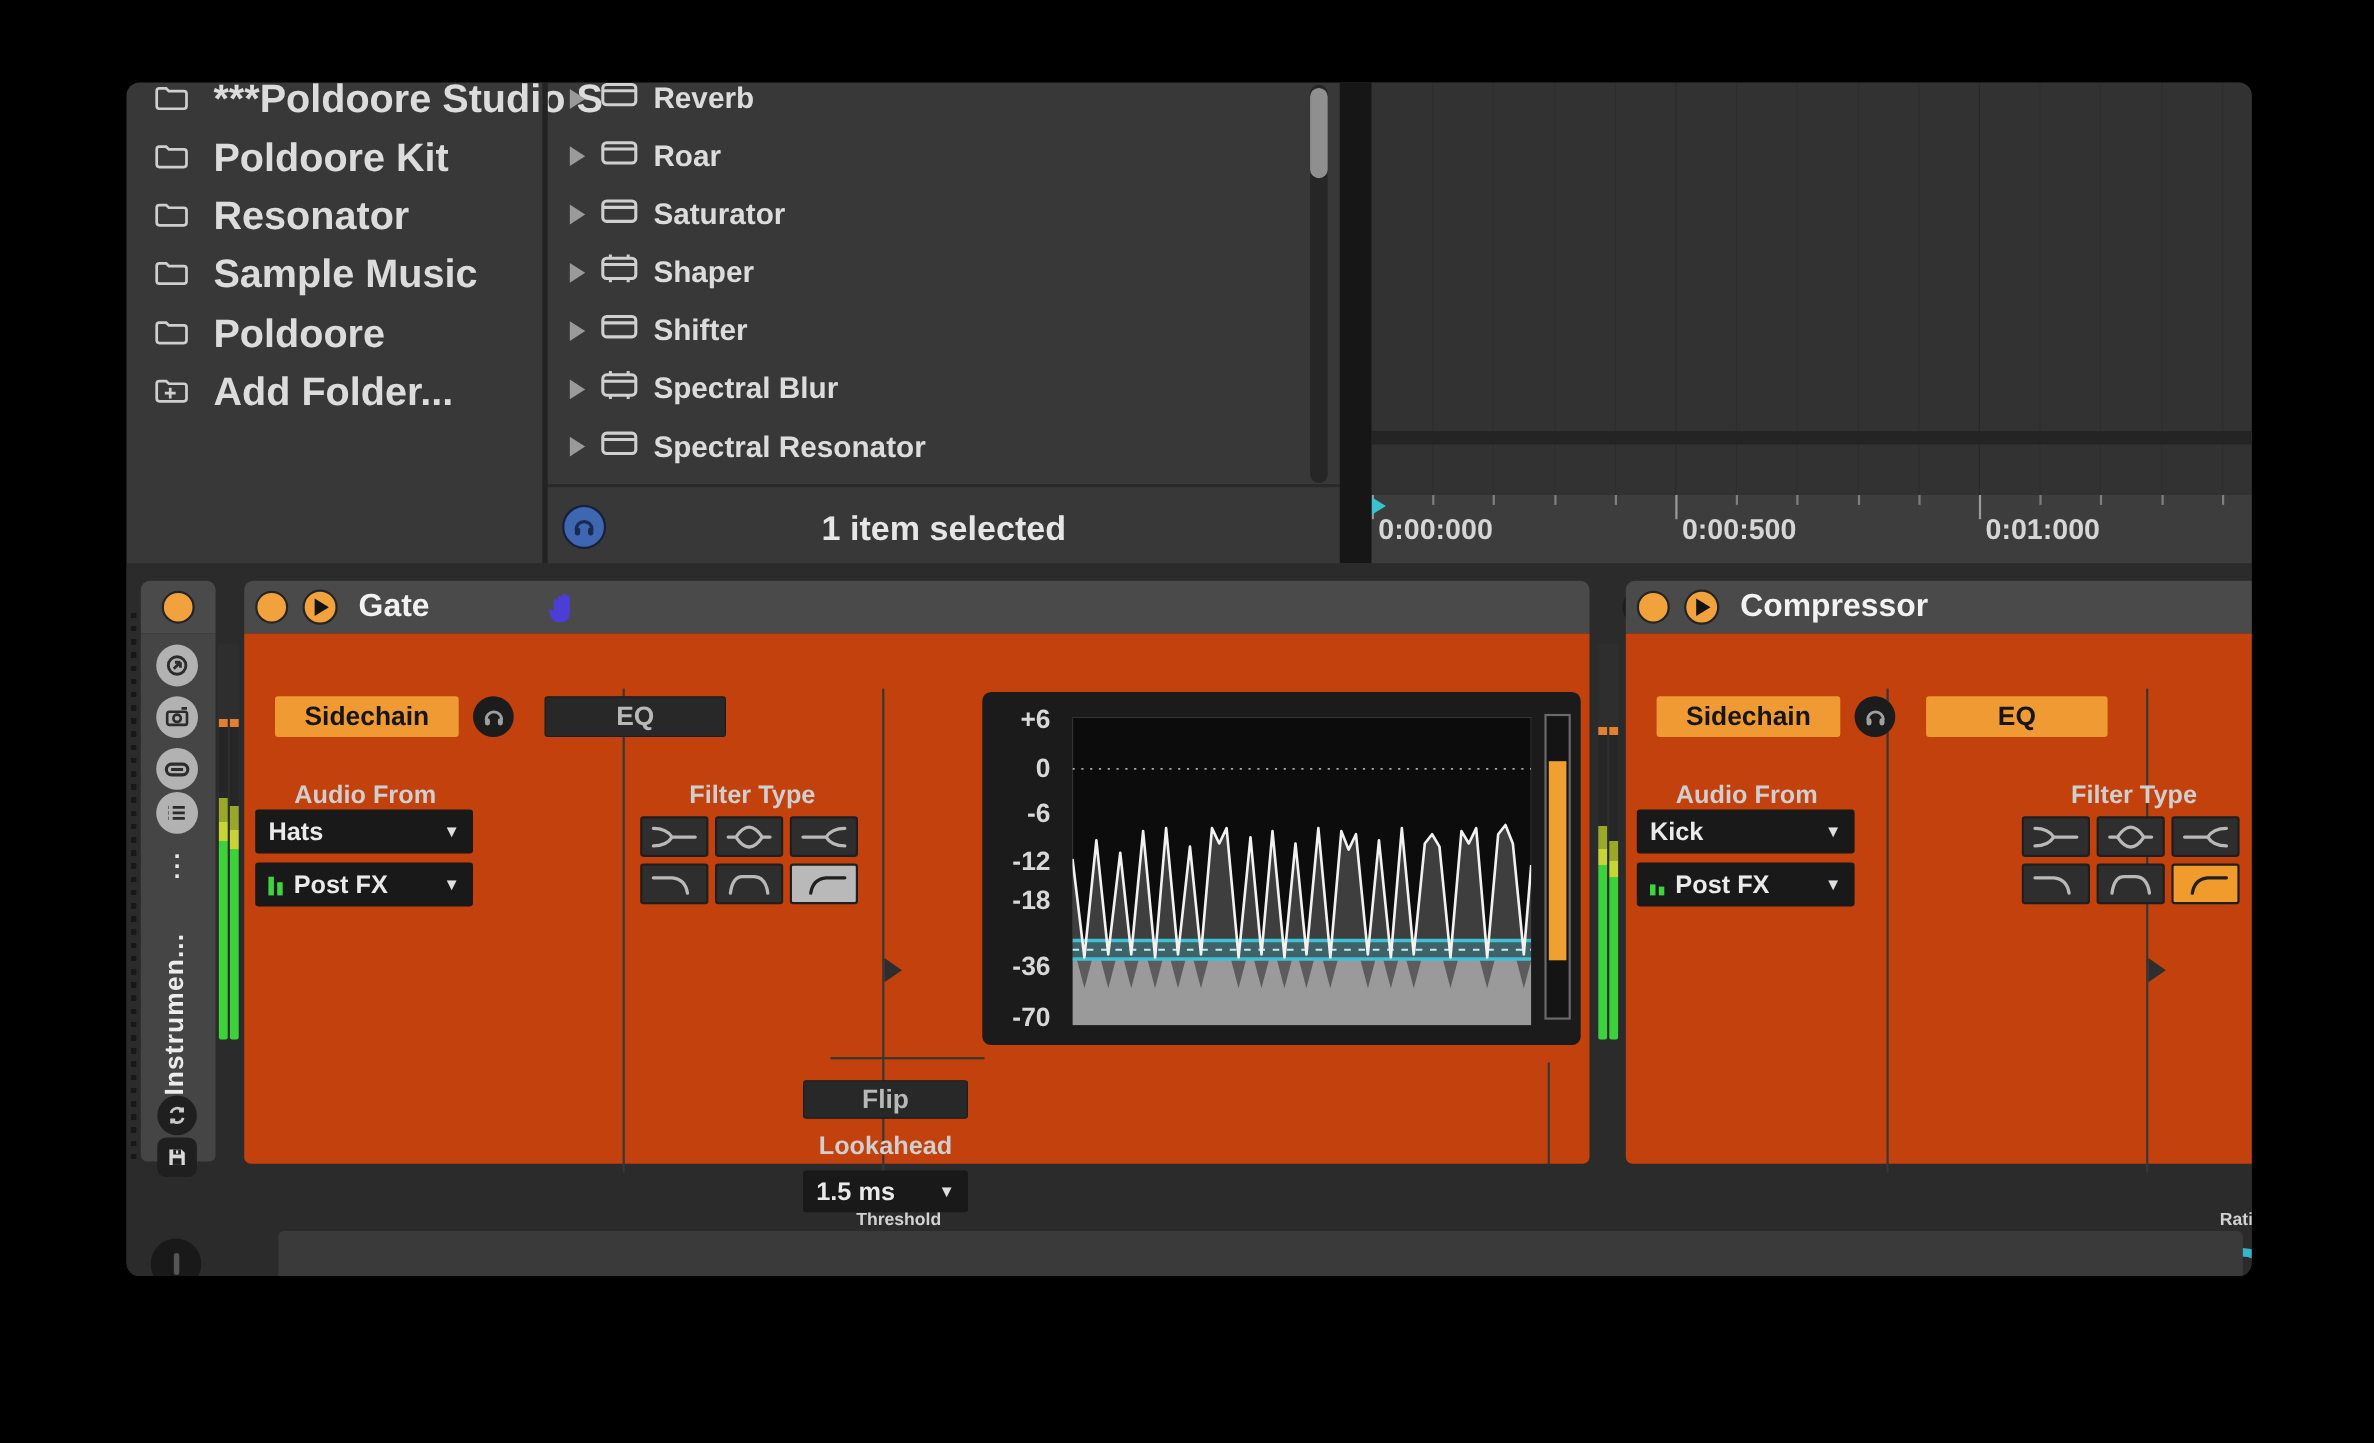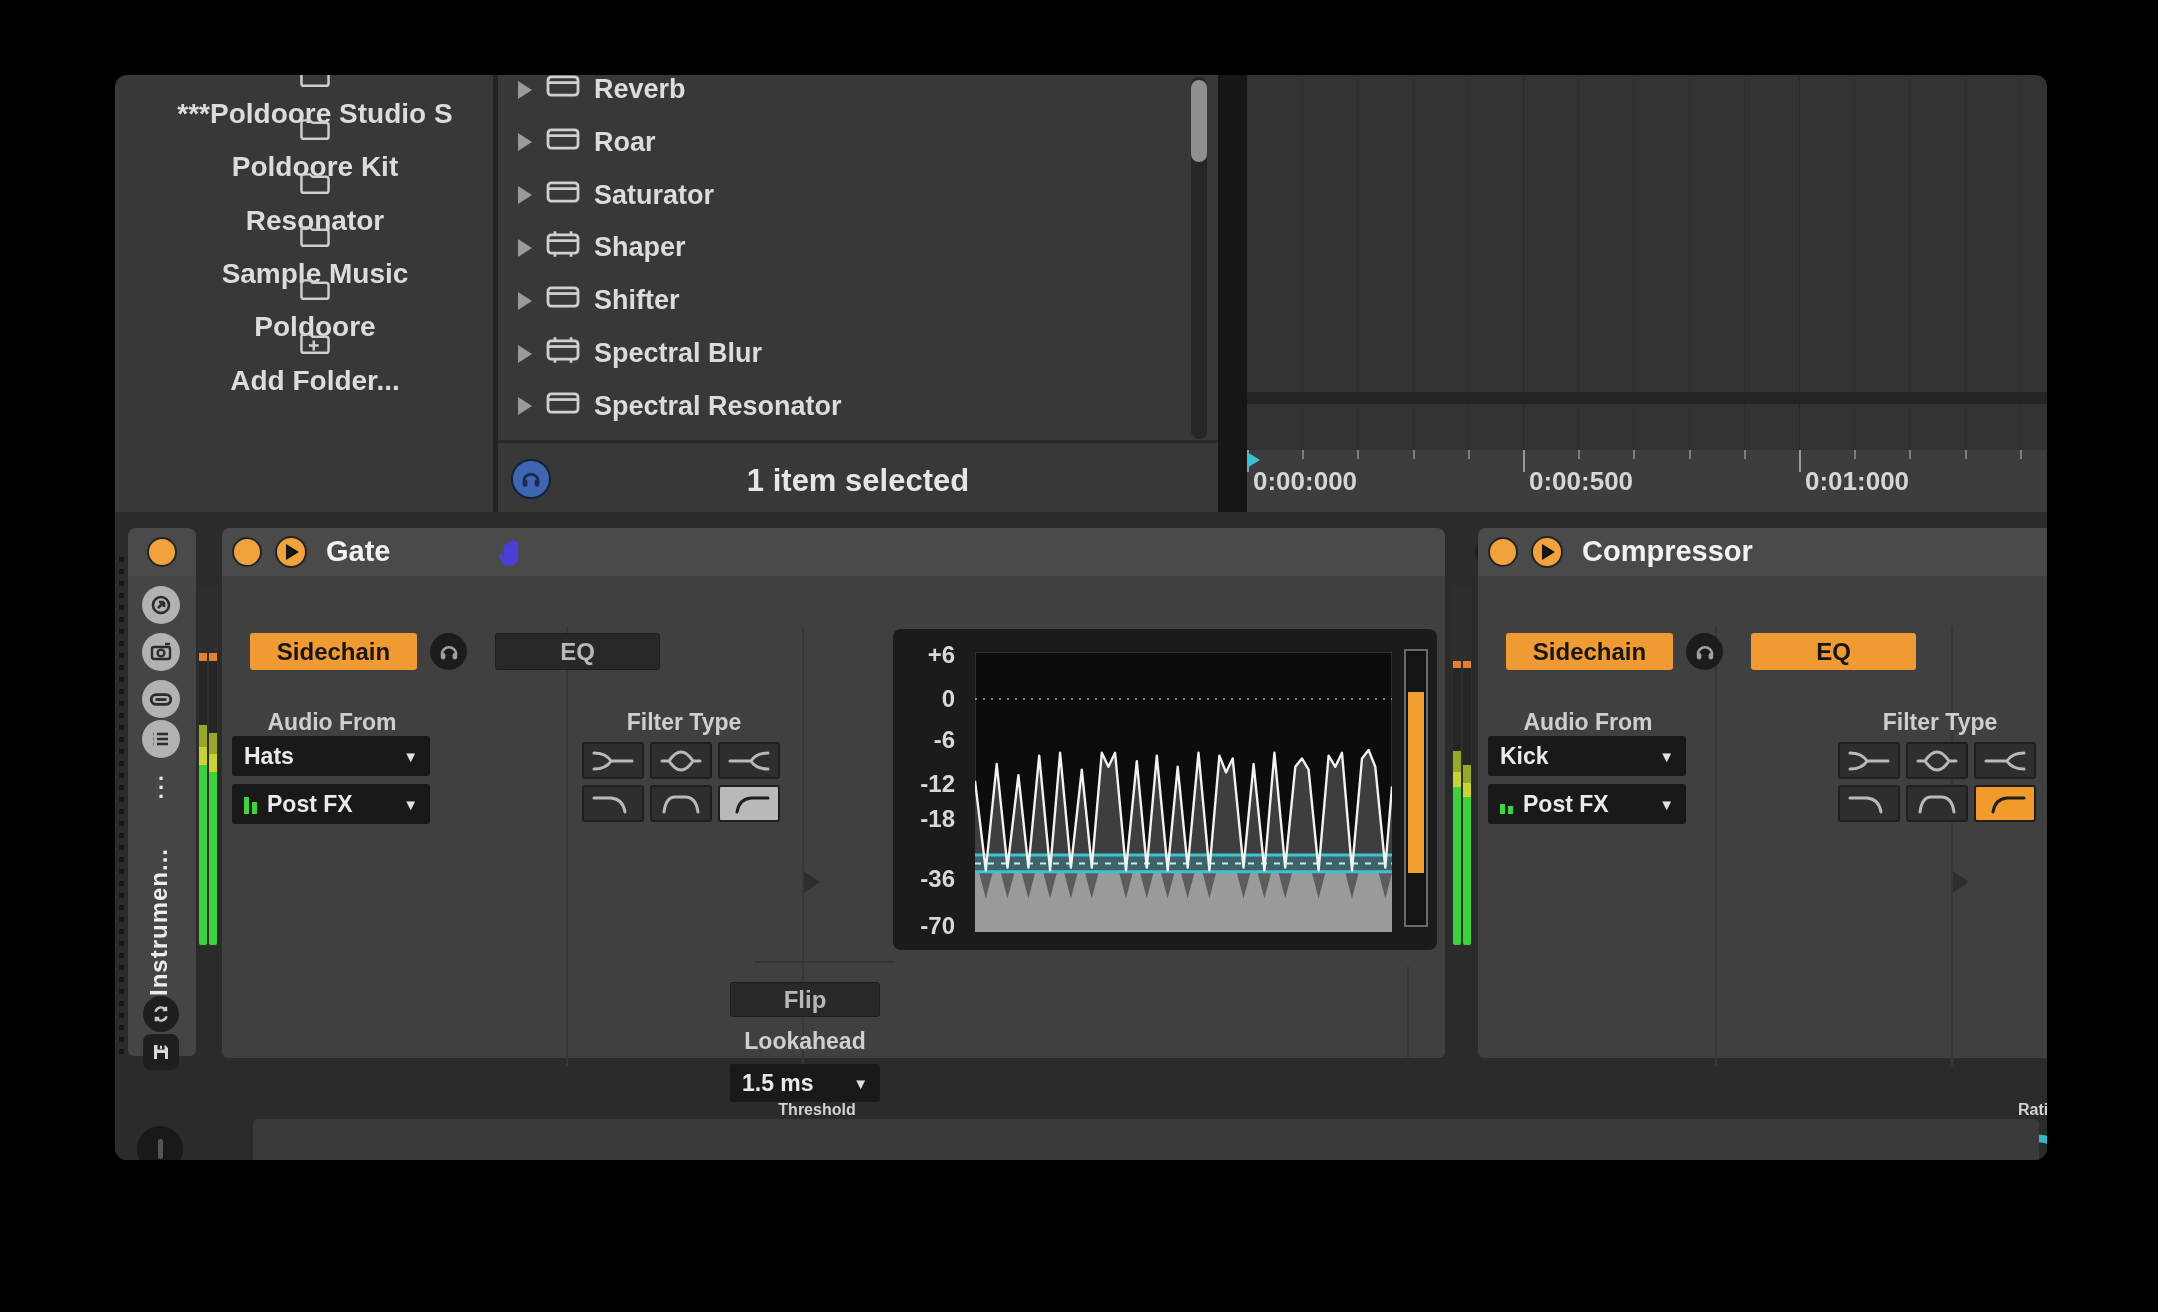--- a/index.html
+++ b/index.html
@@ -3,38 +3,38 @@
 <meta charset="utf-8">
 <style>
   html,body{margin:0;padding:0;background:#000;}
   #stage{position:relative;width:2158px;height:1312px;background:#000;overflow:hidden;
          font-family:"Liberation Sans","DejaVu Sans",sans-serif;}
   .abs{position:absolute;}
   #appwin{position:absolute;left:115px;top:75px;width:1932px;height:1085px;background:#383838;
           border-radius:12px;overflow:hidden;}
   
   .pane-divider{background:#232323;}
-  .brow{position:absolute;left:0;height:53px;display:flex;align-items:center;gap:2px;color:#dcdcdc;
-        font-size:28px;font-weight:600;white-space:nowrap;flex-direction:column;}
+  .brow{position:absolute;left:0;height:53px;display:flex;align-items:center;gap:22px;color:#dcdcdc;
+        font-size:36px;font-weight:600;white-space:nowrap;}
   .drow{position:absolute;left:0;height:53px;display:flex;align-items:center;gap:13px;color:#dcdcdc;
         font-size:27px;font-weight:600;white-space:nowrap;}
   .tri{width:0;height:0;border-top:9px solid transparent;border-bottom:9px solid transparent;
        border-left:14px solid #9a9a9a;}
   .scrolltrack{background:#262626;border-radius:8px;}
   .scrollthumb{background:#8f8f8f;border-radius:8px;}
   .statustext{font-size:31px;font-weight:700;color:#e6e6e6;}
   
   #arrange{background:#323232;}
   .gridline{position:absolute;top:0;width:1px;height:100%;background:rgba(0,0,0,0.18);}
   #ruler{background:#3d3d3d;}
   .tick{position:absolute;top:0;width:2px;background:#9b9b9b;}
   .rlabel{position:absolute;top:16px;font-size:26px;font-weight:600;color:#d6d6d6;white-space:nowrap;}
   
   #detail{background:#2b2b2b;}
-  .device{background:#404040;border-radius:0 0 6px 6px;}
+  .device{background:#c2410c;border-radius:0 0 6px 6px;}
   .titlebar{position:absolute;height:48px;background:#4a4a4a;border-radius:8px 8px 0 0;}
   .dtitle{font-size:29px;font-weight:700;color:#f2f2f2;white-space:nowrap;}
   .led{width:30px;height:30px;border-radius:50%;background:#f2a23d;border:2px solid #242424;box-sizing:border-box;}
   .playbtn{width:32px;height:32px;border-radius:50%;background:#f2a23d;border:2px solid #242424;box-sizing:border-box;
            display:flex;align-items:center;justify-content:center;}
   .playbtn i{display:block;width:0;height:0;border-top:8px solid transparent;border-bottom:8px solid transparent;
              border-left:13px solid #141414;margin-left:3px;}
   .obtn{display:flex;align-items:center;justify-content:center;font-size:24px;font-weight:700;
         border-radius:3px;box-sizing:border-box;}
   .btn-orange{background:#f09a33;color:#161616;}

